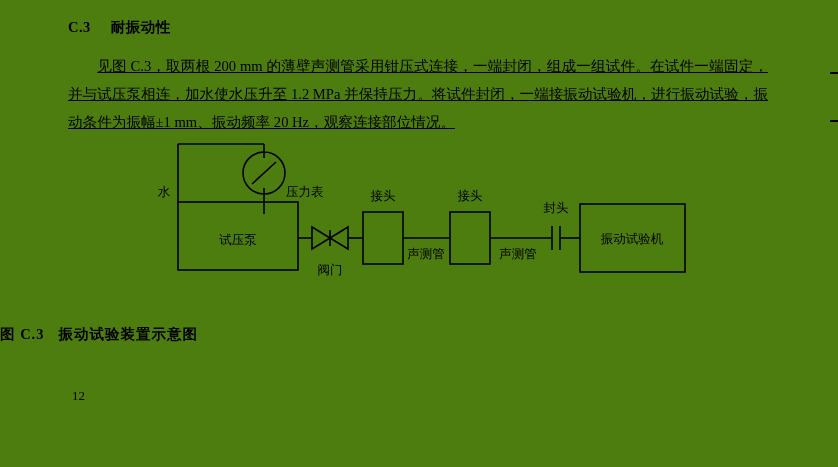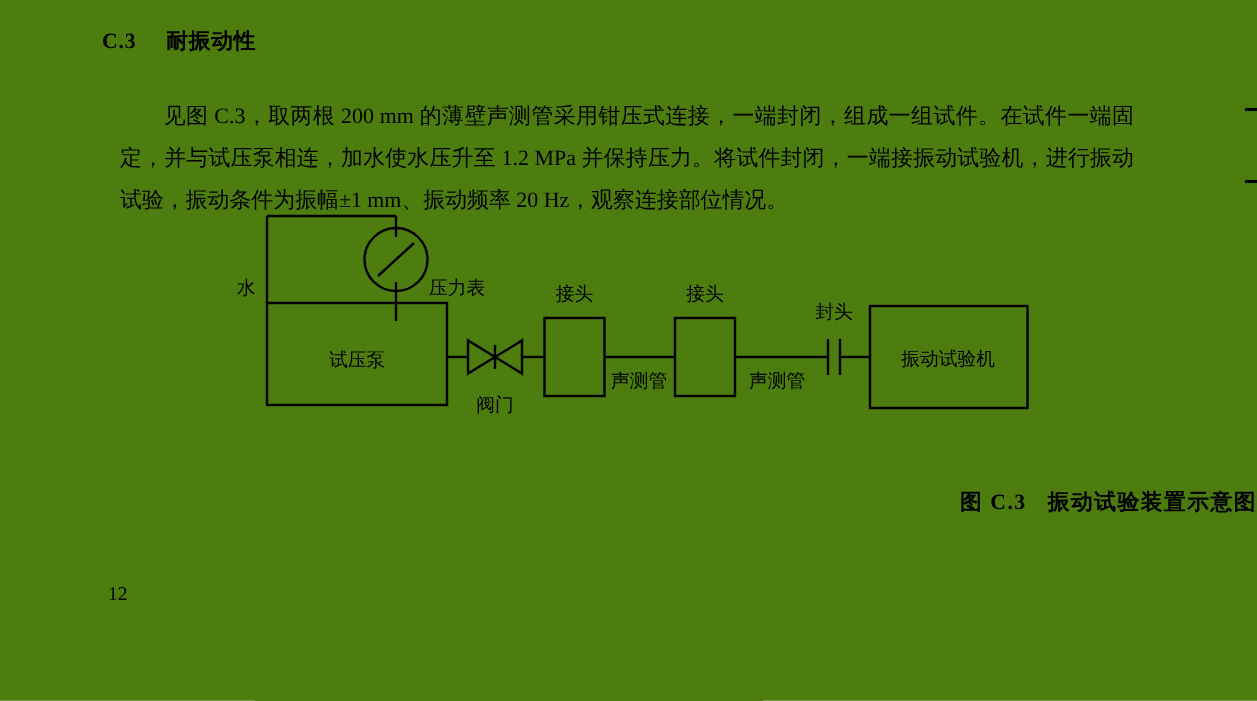--- a/index.html
+++ b/index.html
@@ -38,29 +38,30 @@
     position: absolute;
     left: 68px;
     top: 52px;
     width: 700px;
     font-size: 14.6px;
     line-height: 28px;
     text-align: justify;
     text-justify: inter-ideograph;
   }
   .body-text p {
-    margin: 12px;
+    margin: 0;
     text-indent: 2em;
+    text-decoration: underline;
   }
   .figure-caption {
     position: absolute;
     left: 0;
     top: 325px;
     width: 838px;
-    text-align: right;
+    text-align: left;
     font-size: 14.5px;
     font-weight: bold;
     letter-spacing: 1px;
   }
   .figure-caption .cap-gap {
     display: inline-block;
     width: 14px;
   }
   .page-number {
     position: absolute;

